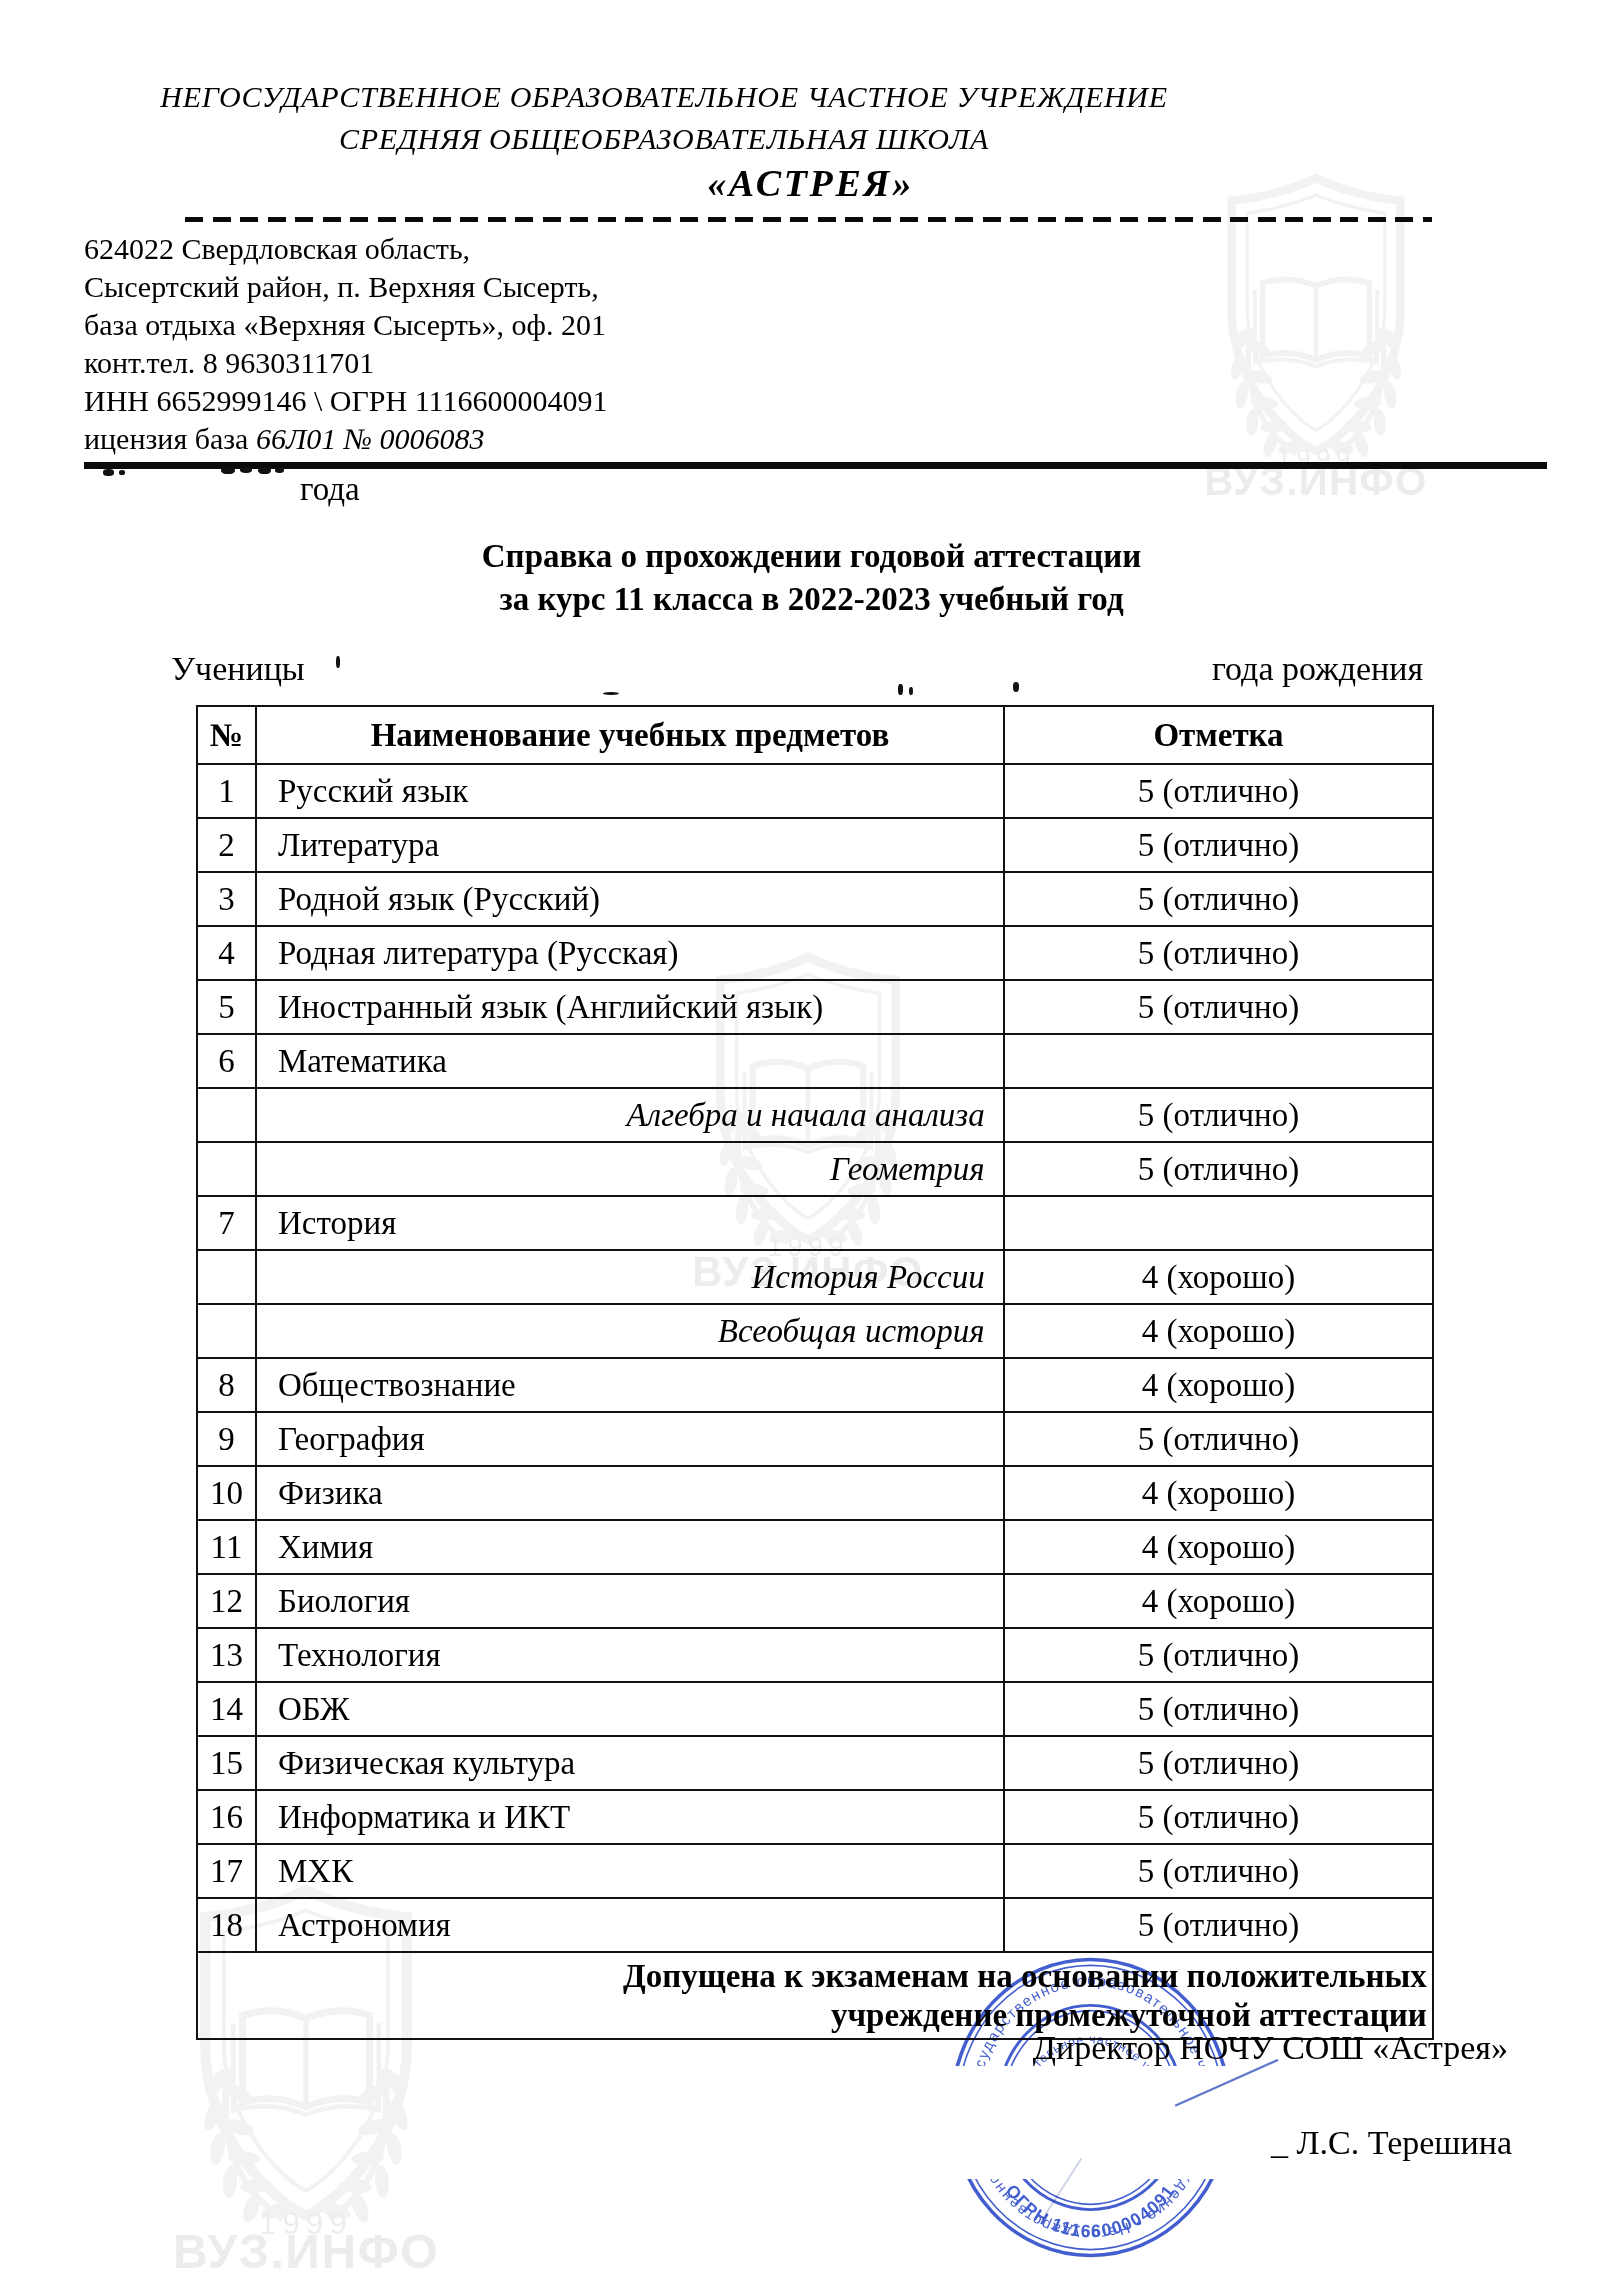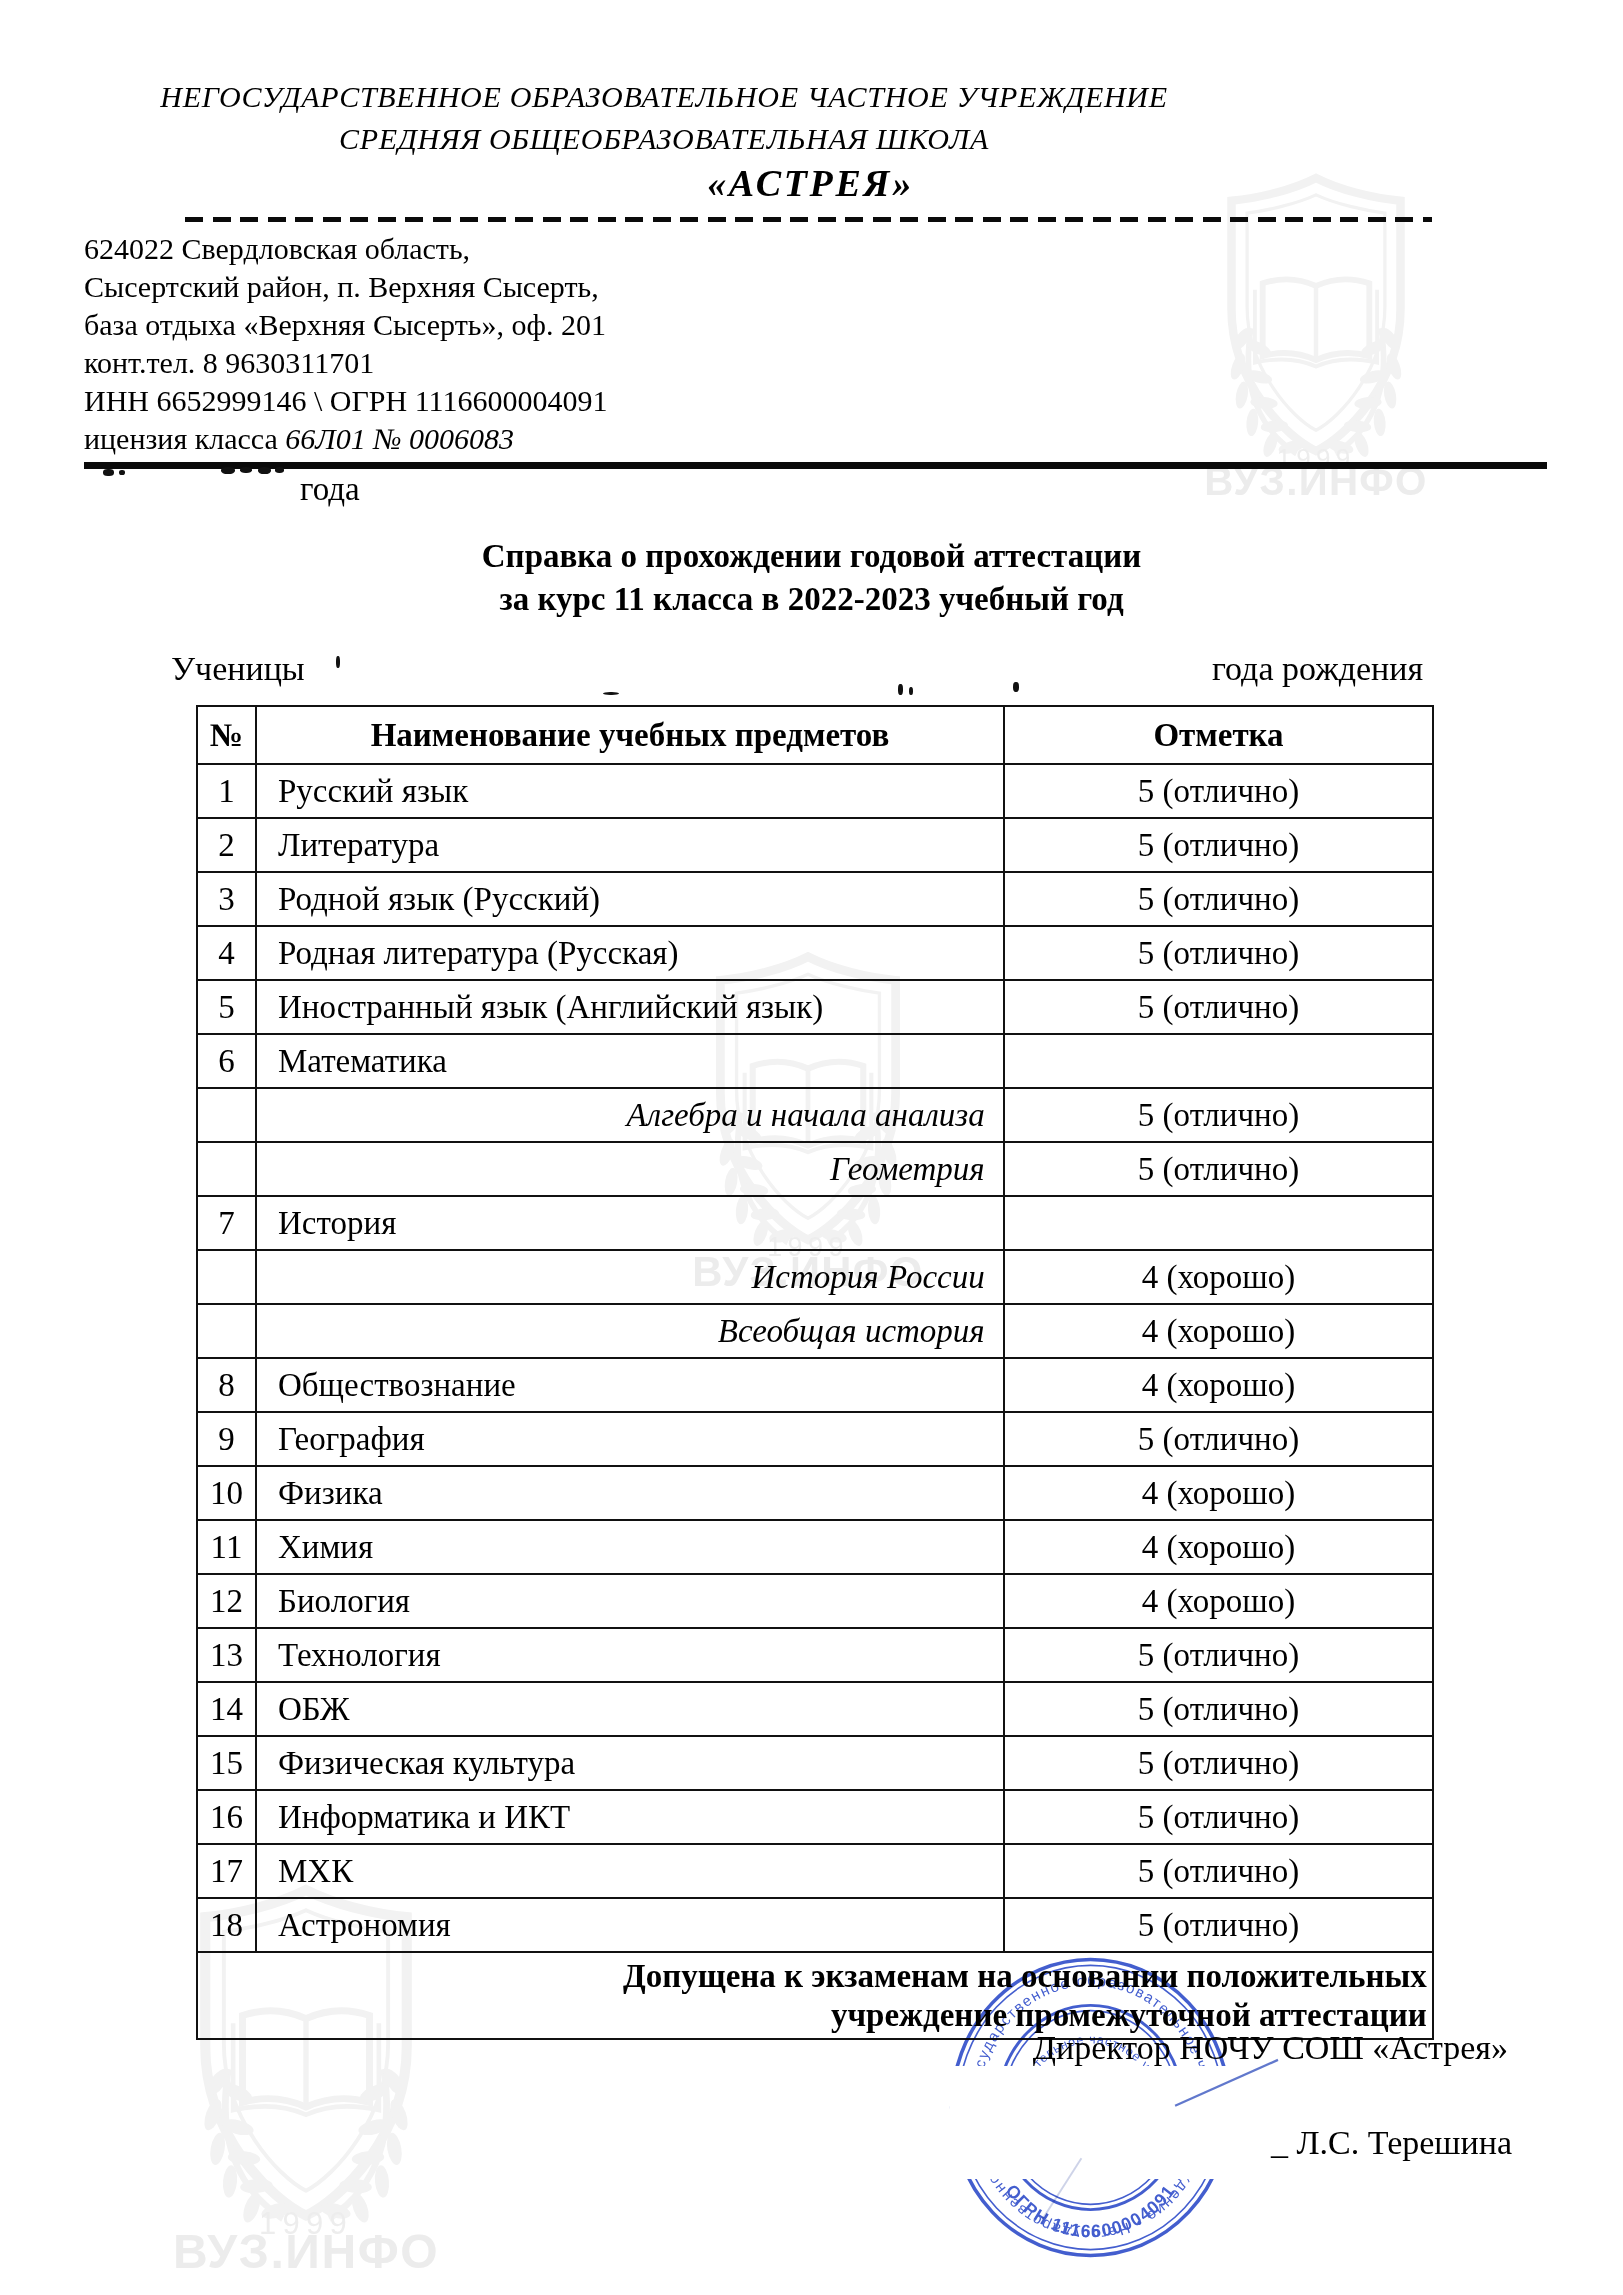--- a/index.html
+++ b/index.html
@@ -123,21 +123,21 @@
   <div class="org-line org-line2">СРЕДНЯЯ ОБЩЕОБРАЗОВАТЕЛЬНАЯ ШКОЛА</div>
   <div class="org-name">«АСТРЕЯ»</div>
   <div class="dashed-rule"></div>
 
   <div class="address">
     <div>624022 Свердловская область,</div>
     <div>Сысертский район, п. Верхняя Сысерть,</div>
     <div>база отдыха «Верхняя Сысерть», оф. 201</div>
     <div>конт.тел. 8 9630311701</div>
     <div>ИНН 6652999146 \ ОГРН 1116600004091</div>
-    <div><span>ицензия класса </span><span class="license-num">66Л01 № 0006083</span></div>
+    <div><span>ицензия база </span><span class="license-num">66Л01 № 0006083</span></div>
   </div>
 
   <div class="thick-rule"></div>
 
   <div class="rem" style="left:103px;top:469px;width:10.5px;height:6.5px"></div>
   <div class="rem" style="left:119px;top:470px;width:5.9px;height:5.2px"></div>
   <div class="rem" style="left:221px;top:467px;width:14.4px;height:6.5px"></div>
   <div class="rem" style="left:240px;top:467px;width:11.8px;height:5.9px"></div>
   <div class="rem" style="left:258px;top:467px;width:13px;height:6.5px"></div>
   <div class="rem" style="left:275px;top:467px;width:9.2px;height:5.9px"></div>

